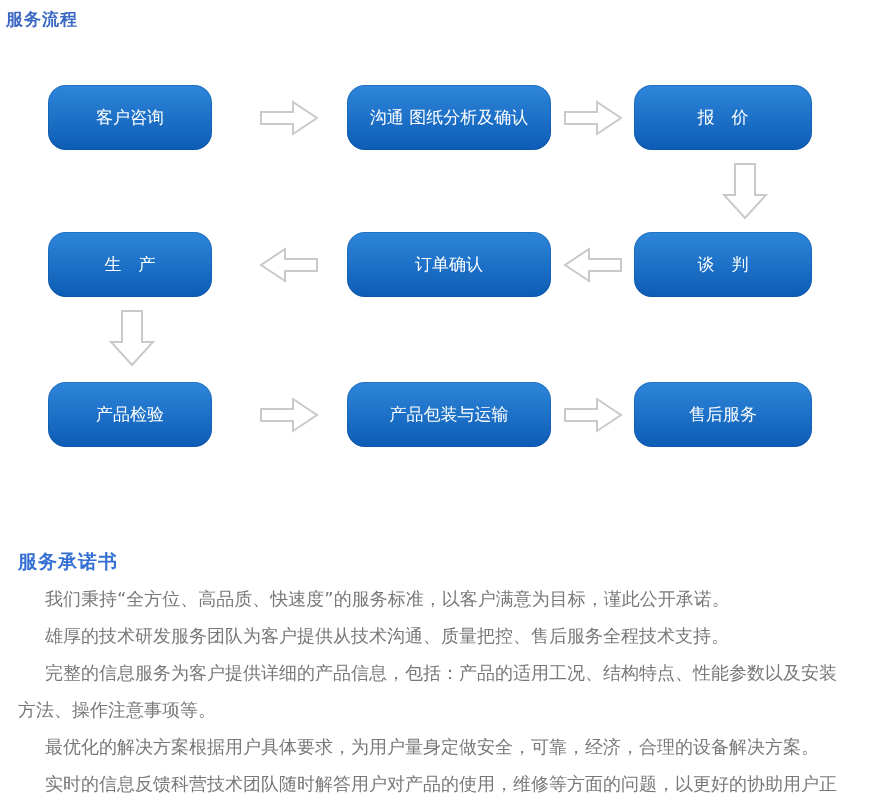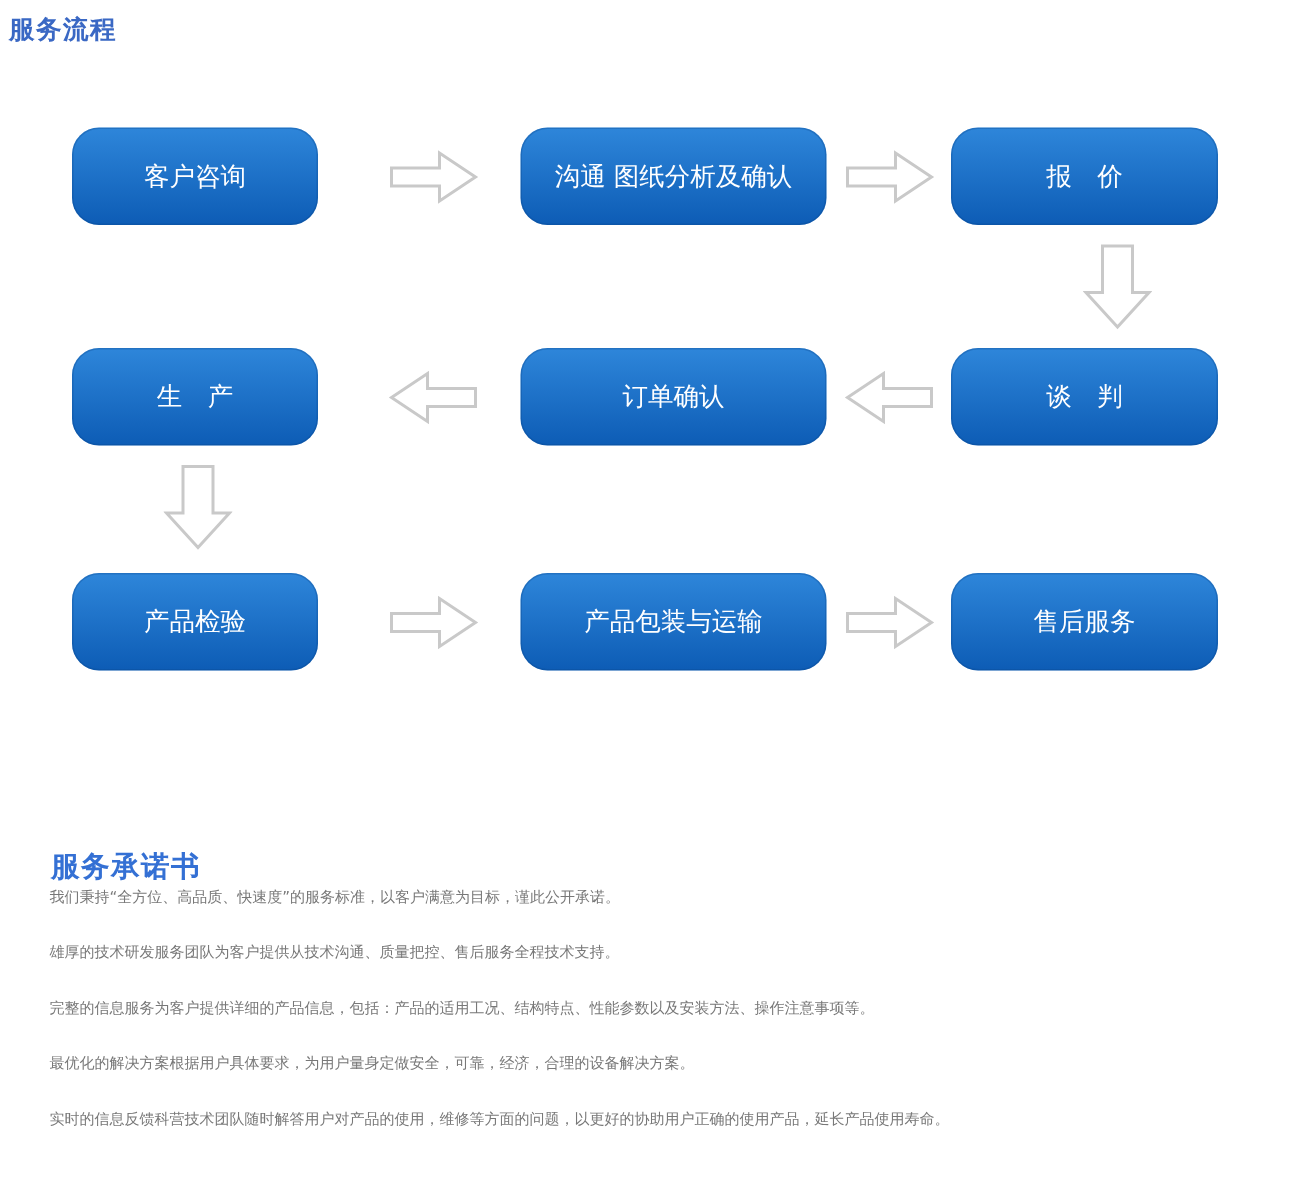--- a/index.html
+++ b/index.html
@@ -7,21 +7,21 @@
     position:relative;width:875px;height:800px;overflow:hidden;
     background:var(--page-background,#ffffff);
     font-family:"DejaVu Sans","Liberation Sans",sans-serif;
   }
   .flow-title{
     position:absolute;left:6px;top:8px;margin:0;
     font-size:17px;font-weight:bold;color:var(--flow-title,#3a68c4);
     letter-spacing:1px;
   }
   .promise-title{
-    position:absolute;left:18px;top:549px;margin:16px;
+    position:absolute;left:18px;top:549px;margin:0;
     font-size:19px;font-weight:bold;color:var(--promise-title,#3470d4);
     letter-spacing:1px;
   }
   .box{
     position:absolute;height:65px;border-radius:18px;
     background:linear-gradient(180deg,var(--box-gradient-top,#2e86da) 0%,var(--box-gradient-bottom,#0d5cb5) 100%);
     box-shadow:inset 0 0 0 1px rgba(10,70,140,.30);
     color:var(--box-text,#ffffff);font-size:17px;
     display:flex;align-items:center;justify-content:center;
     text-align:center;white-space:pre;
@@ -40,21 +40,21 @@
   .a-r1-1{left:259px;top:100px}
   .a-r1-2{left:563px;top:100px}
   .a-r2-1{left:259px;top:247px}
   .a-r2-2{left:563px;top:247px}
   .a-r3-1{left:259px;top:397px}
   .a-r3-2{left:563px;top:397px}
   .a-d1{left:722px;top:162px}
   .a-d2{left:109px;top:309px}
   .paragraphs{position:absolute;left:18px;top:580px;width:836px}
   .paragraphs p{
-    margin:0;font-size:10px;line-height:37px;
+    margin:0;font-size:18px;line-height:37px;
     color:var(--body-text,#787878);text-indent:1.5em;
   }
 </style>
 </head>
 <body>
 
 <div class="page">
 
   <h2 class="flow-title">服务流程</h2>
 

